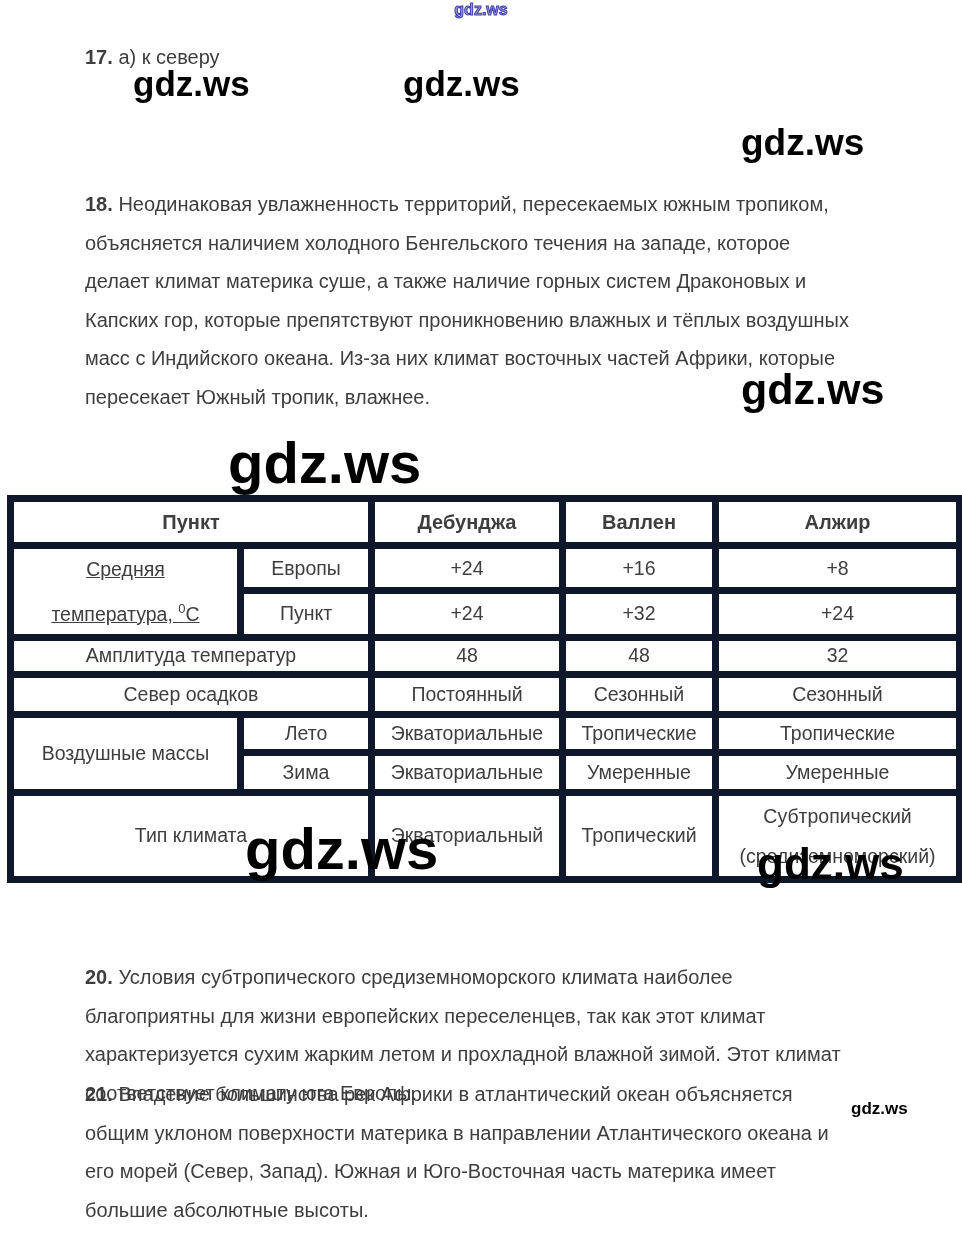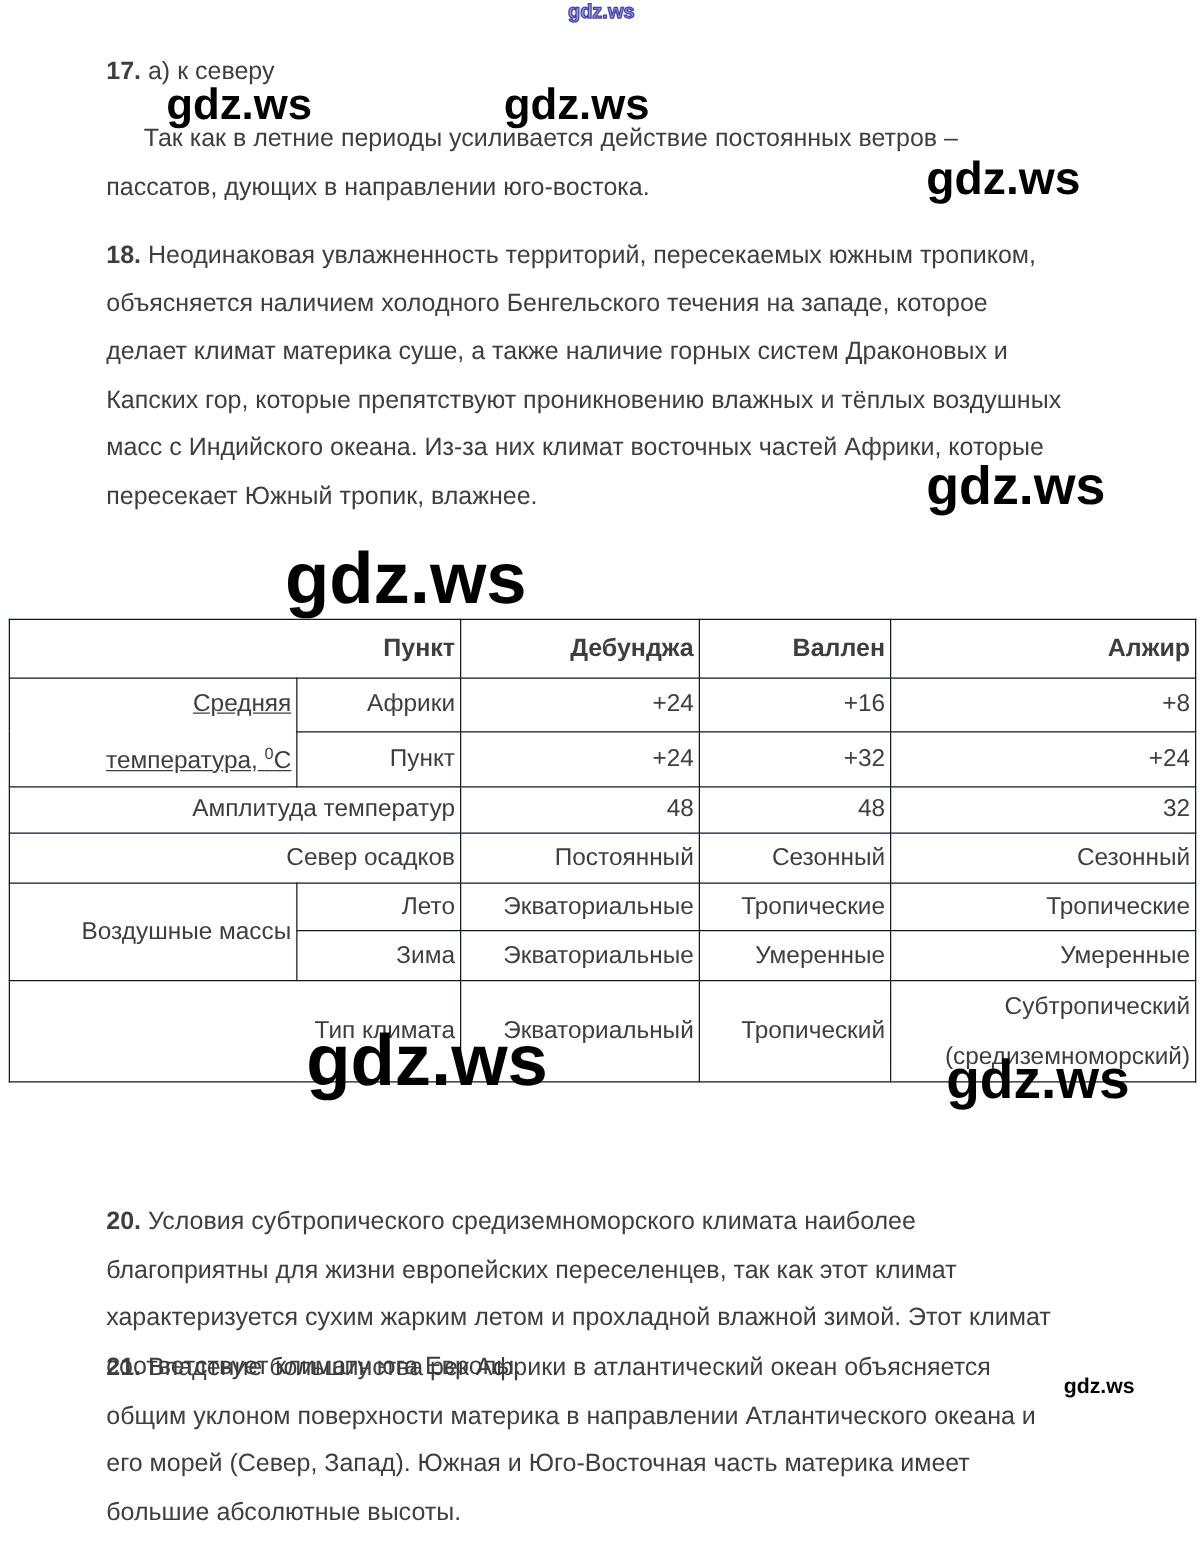--- a/index.html
+++ b/index.html
@@ -39,22 +39,22 @@
   table.climate{
     position:absolute;
     left:7px;top:495px;
     width:949px;height:358px;
     border-collapse:collapse;
     table-layout:fixed;
     font-size:19.5px;
     color:#3e3e3e;
   }
   table.climate td,table.climate th{
-    border:1px solid #0f172a;
-    text-align:right;
+    border:7px solid #0f172a;
+    text-align:center;
     vertical-align:middle;
     padding:0 4px;
     overflow:hidden;
   }
   table.climate th{font-weight:bold;font-size:20px;}
   .h-head{height:47px}.h-r1{height:40px}.h-r2{height:41px}.h-r3{height:37px}
   .h-r4{height:40px}.h-r5{height:38px}.h-r6{height:40px}.h-r7{height:75px}
   .two-line{line-height:40px;text-decoration:underline;}
   .pre{white-space:pre-line;line-height:40px;margin-left:36px;}
   sup{font-size:13px;}
@@ -64,22 +64,20 @@
 
 <div class="page">
 
   <div class="wm-outline">gdz.ws</div>
 
   <div class="para" style="top:38px;"><span class="bold">17.</span> <span>а) к северу</span></div>
 
   <div class="wm" style="left:133px;top:66px;font-size:35px;">gdz.ws</div>
   <div class="wm" style="left:403px;top:66px;font-size:35px;">gdz.ws</div>
 
-  <div class="para indent" style="top:92px;">Так как в летние периоды усиливается действие постоянных ветров –
-пассатов, дующих в направлении юго-востока.</div>
 
   <div class="wm" style="left:741px;top:124px;font-size:37px;">gdz.ws</div>
 
   <div class="para" style="top:185px;"><span class="bold">18.</span> <span>Неодинаковая увлажненность территорий, пересекаемых южным тропиком,
 объясняется наличием холодного Бенгельского течения на западе, которое
 делает климат материка суше, а также наличие горных систем Драконовых и
 Капских гор, которые препятствуют проникновению влажных и тёплых воздушных
 масс с Индийского океана. Из-за них климат восточных частей Африки, которые
 пересекает Южный тропик, влажнее.</span></div>
 
@@ -98,21 +96,21 @@
     </colgroup>
     <tbody>
         <tr class="h-head">
       <th colspan="2">Пункт</th>
       <th>Дебунджа</th>
       <th>Валлен</th>
       <th>Алжир</th>
     </tr>
     <tr class="h-r1">
       <td rowspan="2" class="two-line"><span>Средняя</span><br><span>температура,</span> <sup>0</sup><span>С</span></td>
-      <td>Африки</td>
+      <td>Европы</td>
       <td>+24</td>
       <td>+16</td>
       <td>+8</td>
     </tr>
     <tr class="h-r2">
       <td>Пункт</td>
       <td>+24</td>
       <td>+32</td>
       <td>+24</td>
     </tr>

